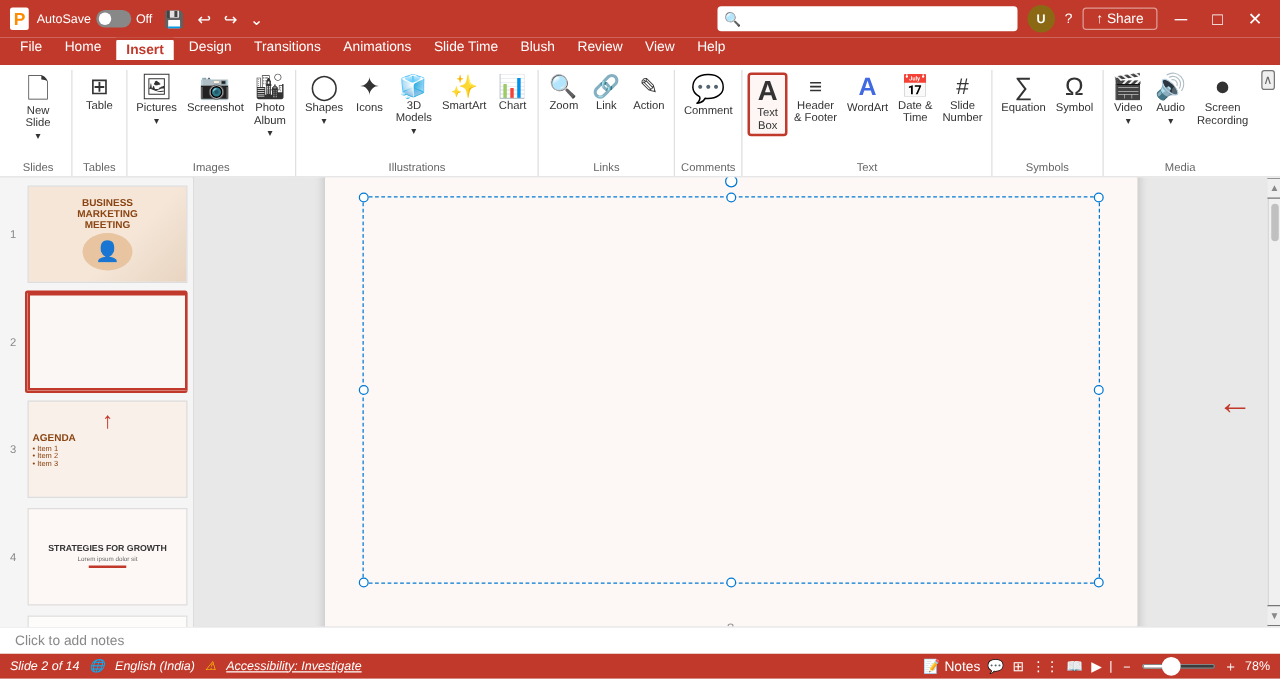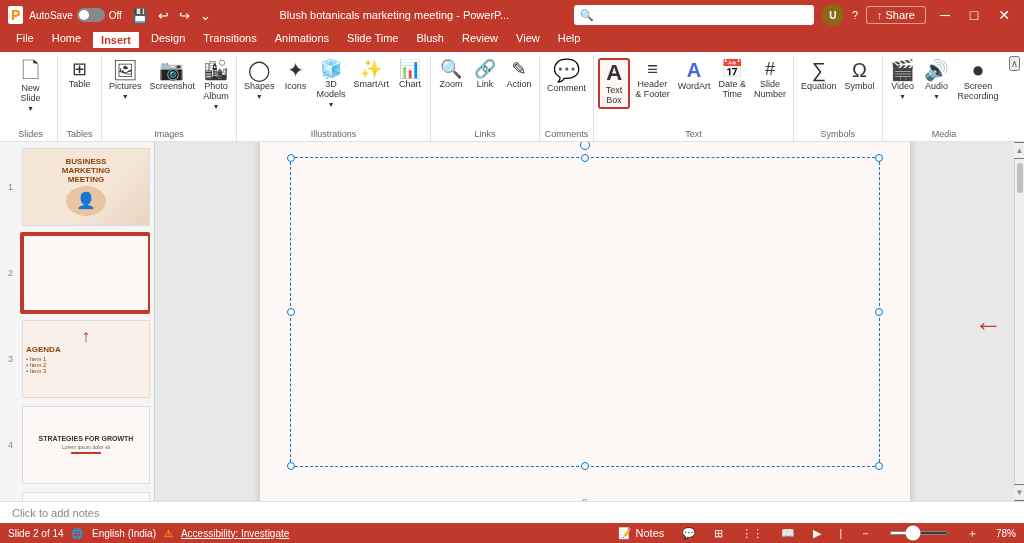--- a/index.html
+++ b/index.html
@@ -232,22 +232,22 @@
     .status-bar {
       height: 20px;
       background: #c0392b;
       display: flex;
       align-items: center;
       justify-content: space-between;
       padding: 0 8px;
       color: white;
       font-size: 10px;
     }
-    .status-left { display: flex; align-items: center; gap: 8px; }
-    .status-right { display: flex; align-items: center; gap: 18px; }
+    .status-left { display: flex; align-items: center; gap: 8px; font-style: italic; }
+    .status-right { display: flex; align-items: center; gap: 6px; }
     .status-btn { background: transparent; border: none; color: white; cursor: pointer; font-size: 11px; }
 
     
     .textbox-highlight {
       border: 2px solid #c0392b !important;
       border-radius: 3px;
     }
 
     
     .insert-outline {
@@ -308,23 +308,20 @@
         <div class="toggle-knob"></div>
       </div>
       <span>Off</span>
     </div>
     <div class="undo-redo">
       <button class="icon-btn">💾</button>
       <button class="icon-btn">↩</button>
       <button class="icon-btn">↪</button>
       <button class="icon-btn">⌄</button>
     </div>
-  </div>
-  <div class="title-bar-center">
-    <span class="title-text">Blush botanicals marketing meeting - PowerP...</span>
   </div>
   <div style="display:flex;align-items:center;gap:8px;">
     <div class="search-box-wrap">
       <span style="color:#888;font-size:11px;">🔍</span>
     </div>
     <div class="profile-circle">U</div>
     <button class="help-btn">?</button>
     <button class="share-btn">
       <span>↑</span>
       <span>Share</span>

